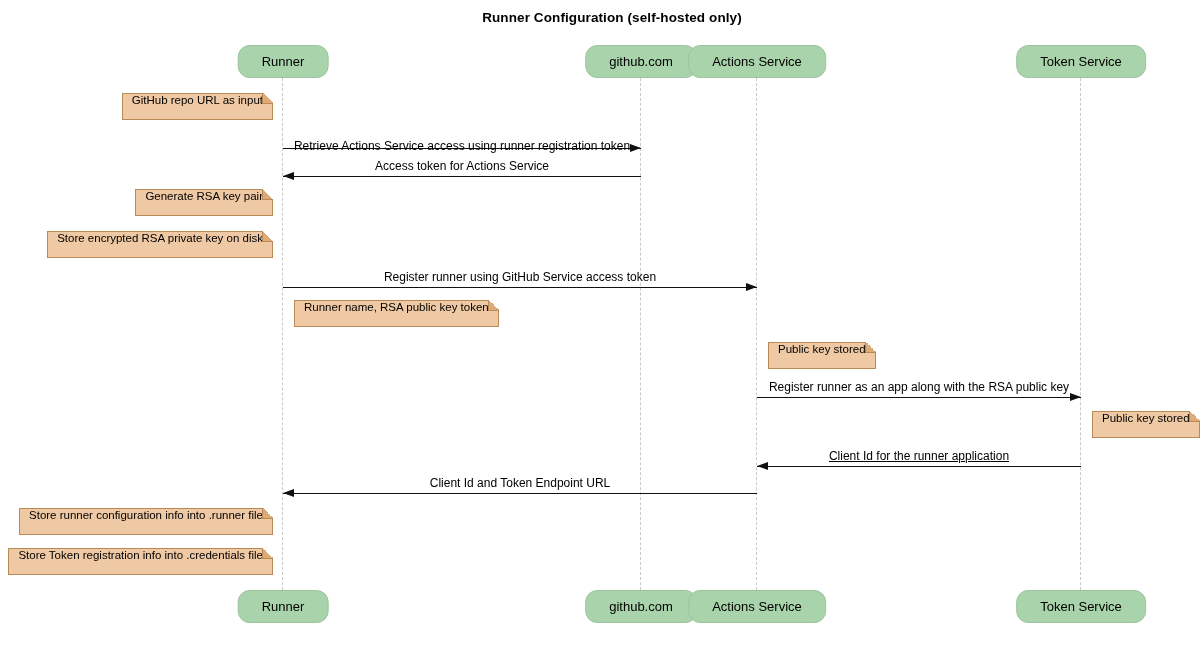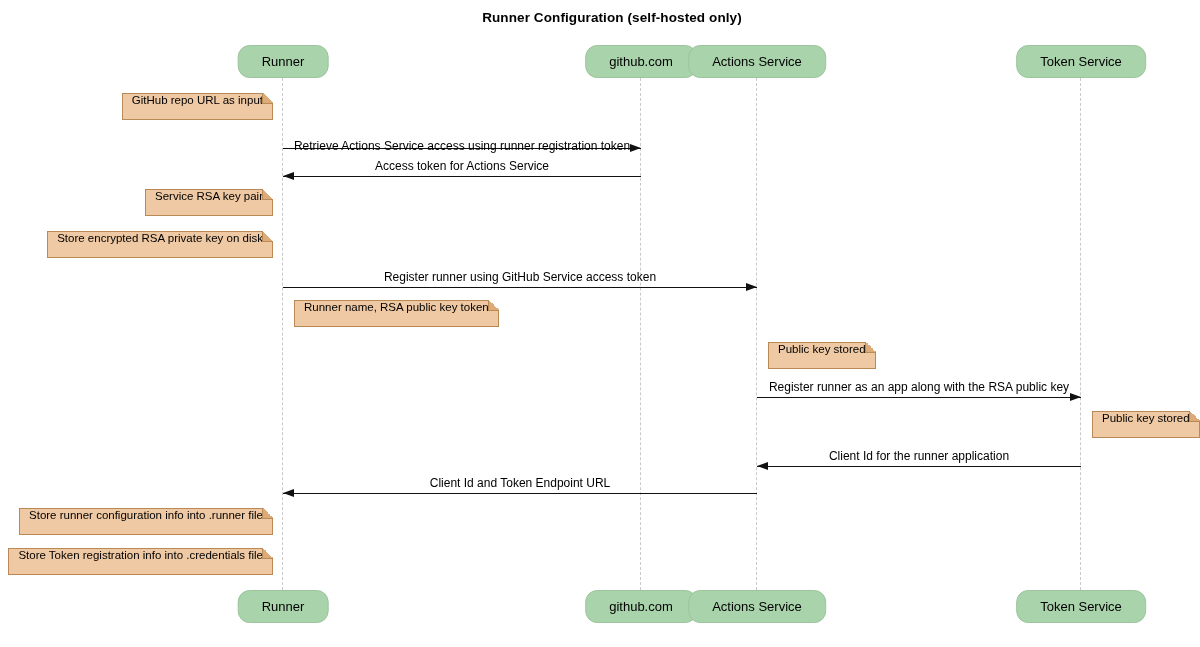--- a/index.html
+++ b/index.html
@@ -118,26 +118,26 @@
       <div class="arrow-left" style="top: 172px; left: 283px;"></div>
       <div class="msg-label" style="left: 462px; top: 159px;">Access token for Actions Service</div>
       <div class="msg-line" style="left: 283px; width: 474px; top: 287px;"></div>
       <div class="arrow-right" style="top: 283px; left: 746px;"></div>
       <div class="msg-label" style="left: 520px; top: 270px;">Register runner using GitHub Service access token</div>
       <div class="msg-line" style="left: 757px; width: 324px; top: 397px;"></div>
       <div class="arrow-right" style="top: 393px; left: 1070px;"></div>
       <div class="msg-label" style="left: 919px; top: 380px;">Register runner as an app along with the RSA public key</div>
       <div class="msg-line" style="left: 757px; width: 324px; top: 466px;"></div>
       <div class="arrow-left" style="top: 462px; left: 757px;"></div>
-      <div class="msg-label" style="left: 919px; top: 449px;">Client Id for the runner application</div>
+      <div class="msg-label" style="left: 919px; top: 449px; text-decoration: underline;">Client Id for the runner application</div>
       <div class="msg-line" style="left: 283px; width: 474px; top: 493px;"></div>
       <div class="arrow-left" style="top: 489px; left: 283px;"></div>
       <div class="msg-label" style="left: 520px; top: 476px;">Client Id and Token Endpoint URL</div>
       <div class="note" style="top: 93px; right: 927px;">GitHub repo URL as input</div>
-      <div class="note" style="top: 189px; right: 927px;">Service RSA key pair</div>
+      <div class="note" style="top: 189px; right: 927px;">Generate RSA key pair</div>
       <div class="note" style="top: 231px; right: 927px;">Store encrypted RSA private key on disk</div>
       <div class="note" style="top: 300px; left: 294px;">Runner name, RSA public key token</div>
       <div class="note" style="top: 342px; left: 768px;">Public key stored</div>
       <div class="note" style="top: 411px; left: 1092px;">Public key stored</div>
       <div class="note" style="top: 508px; right: 927px;">Store runner configuration info into .runner file</div>
       <div class="note" style="top: 548px; right: 927px;">Store Token registration info into .credentials file</div>
     </div>
 </div>
 
 </body></html>

